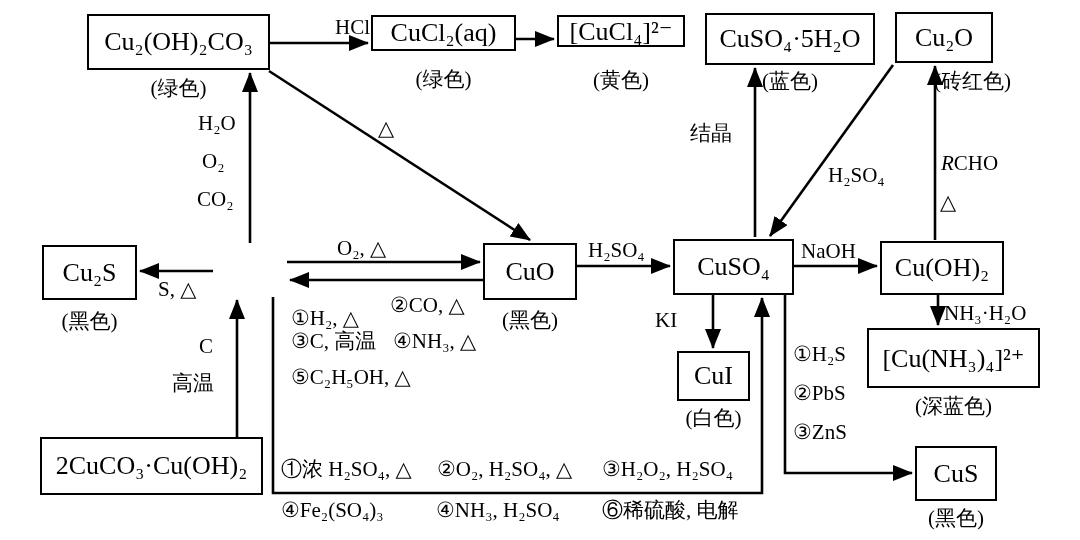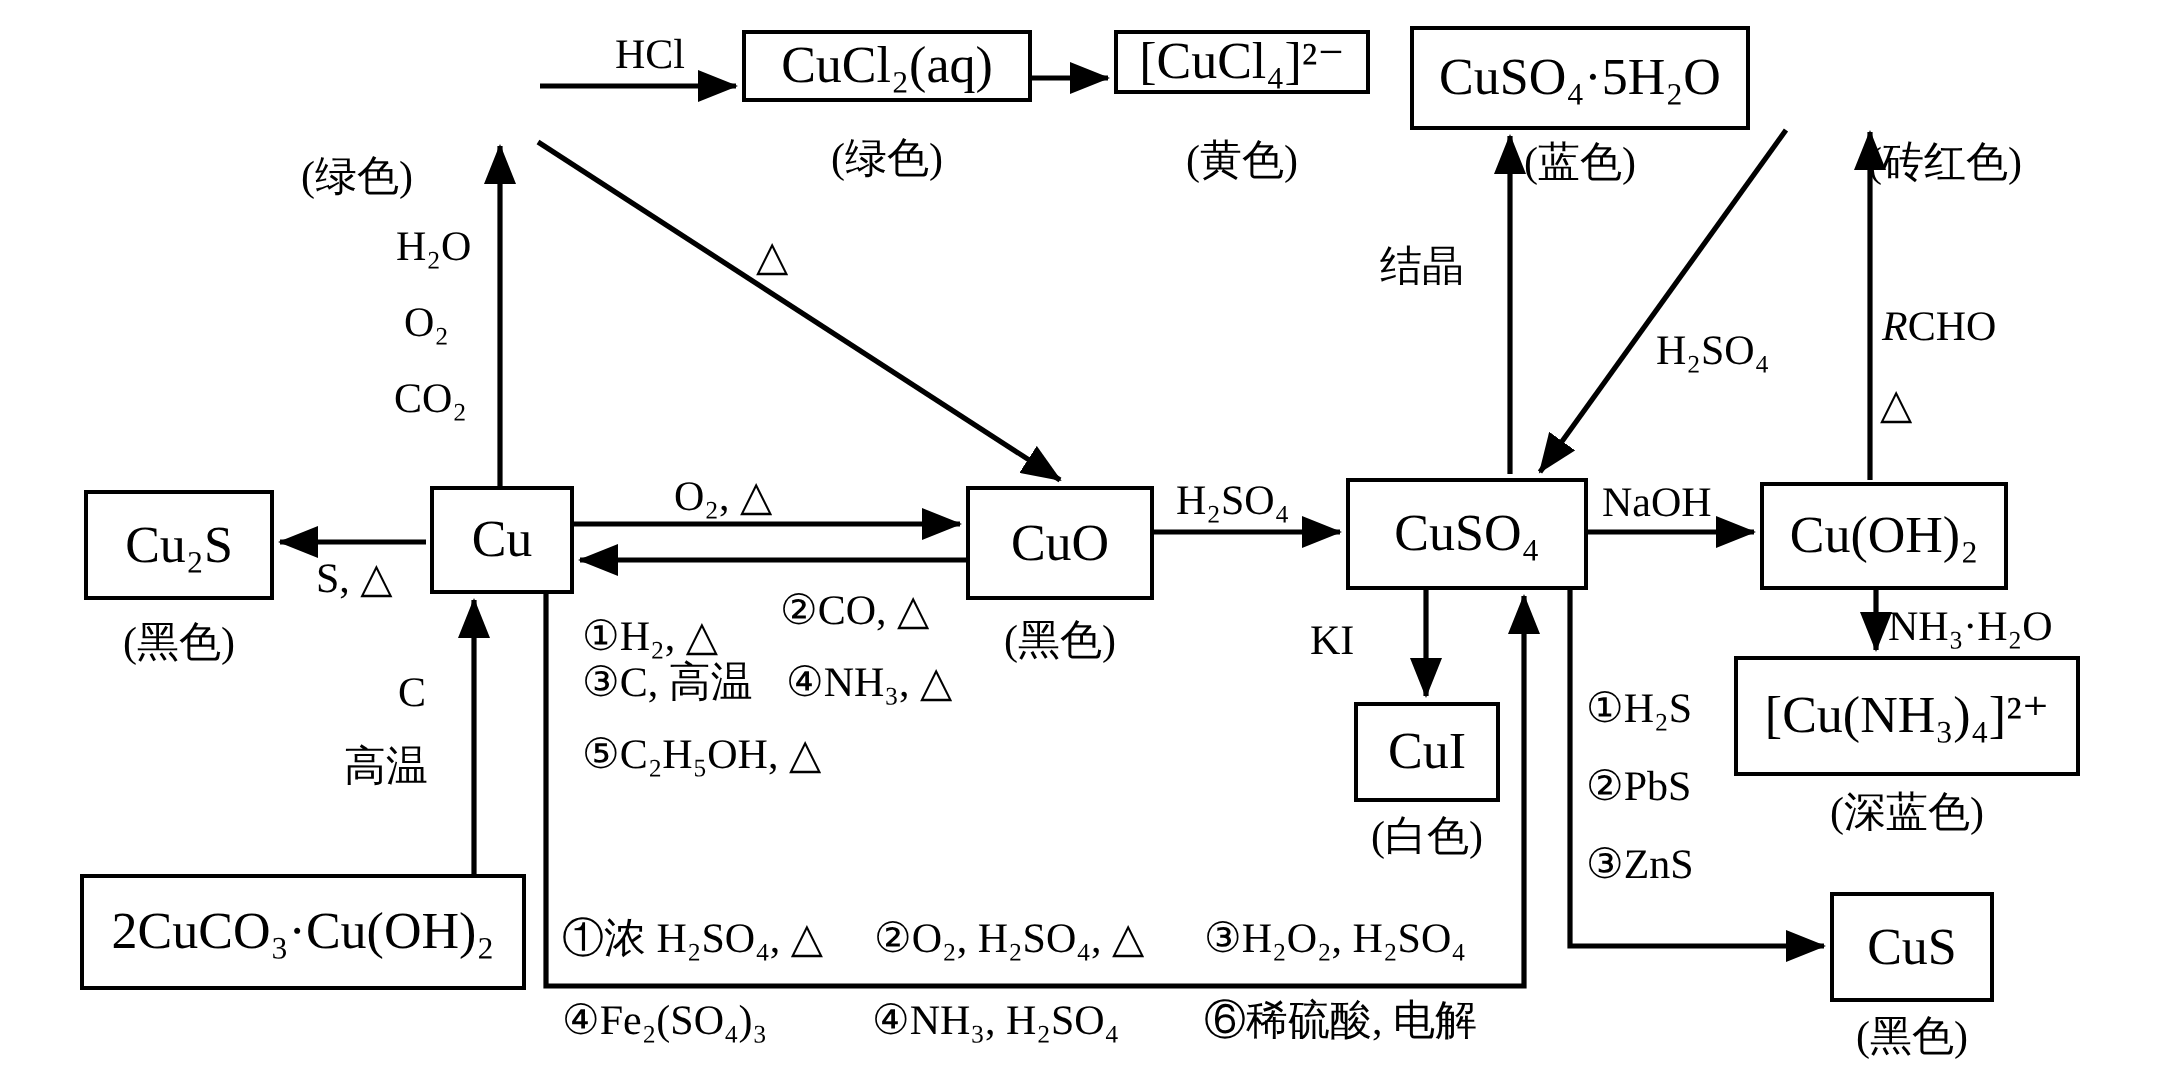--- a/index.html
+++ b/index.html
@@ -12,21 +12,21 @@
     position:absolute;z-index:2;background:#ffffff;border:2.4px solid #000;
     display:flex;align-items:center;justify-content:center;
     font-size:26px;white-space:nowrap;box-sizing:border-box;
   }
   .cap{
     position:absolute;z-index:1;text-align:center;font-size:21px;white-space:nowrap;
   }
   .lab{
     position:absolute;z-index:1;font-size:21px;white-space:pre;line-height:1.15;
   }
-  .lab.center{text-align:center;}
+  .lab.center{text-align:right;}
   .lab i{font-style:italic;}
 </style>
 </head>
 <body>
 
 <div id="stage">
 
   <svg id="arrows" viewBox="0 0 1080 540" xmlns="http://www.w3.org/2000/svg">
     <defs>
       <marker id="ah" markerUnits="userSpaceOnUse" markerWidth="22" markerHeight="16" refX="19" refY="8" orient="auto">
@@ -47,25 +47,26 @@
       <line x1="794" y1="266" x2="877" y2="266" marker-end="url(#ah)"></line>
       <line x1="935" y1="240" x2="935" y2="66" marker-end="url(#ah)"></line>
       <line x1="938" y1="295" x2="938" y2="325" marker-end="url(#ah)"></line>
       <line x1="713" y1="295" x2="713" y2="348" marker-end="url(#ah)"></line>
       <polyline points="785,295 785,473 912,473" marker-end="url(#ah)"></polyline>
       <polyline points="273,297 273,493 762,493 762,298" marker-end="url(#ah)"></polyline>
       <line x1="237" y1="437" x2="237" y2="300" marker-end="url(#ah)"></line>
     </g>
   </svg>
 
+  <div class="box" style="left:87px;top:14px;width:183px;height:56px">Cu₂(OH)₂CO₃</div>
   <div class="box" style="left:371px;top:15px;width:145px;height:36px">CuCl₂(aq)</div>
   <div class="box" style="left:557px;top:15px;width:128px;height:32px">[CuCl₄]²⁻</div>
   <div class="box" style="left:705px;top:13px;width:170px;height:52px">CuSO₄·5H₂O</div>
+  <div class="box" style="left:895px;top:12px;width:98px;height:51px">Cu₂O</div>
   <div class="box" style="left:42px;top:245px;width:95px;height:55px">Cu₂S</div>
-  <div class="box" style="left:215px;top:243px;width:72px;height:54px">Cu</div>
   <div class="box" style="left:483px;top:243px;width:94px;height:57px">CuO</div>
   <div class="box" style="left:673px;top:239px;width:121px;height:56px">CuSO₄</div>
   <div class="box" style="left:880px;top:241px;width:124px;height:54px">Cu(OH)₂</div>
   <div class="box" style="left:677px;top:351px;width:73px;height:50px">CuI</div>
   <div class="box" style="left:867px;top:328px;width:173px;height:60px">[Cu(NH₃)₄]²⁺</div>
   <div class="box" style="left:915px;top:446px;width:82px;height:55px">CuS</div>
   <div class="box" style="left:40px;top:437px;width:223px;height:58px">2CuCO₃·Cu(OH)₂</div>
 
   <div class="cap" style="left:87px;top:74px;width:183px">(绿色)</div>
   <div class="cap" style="left:371px;top:65px;width:145px">(绿色)</div>

